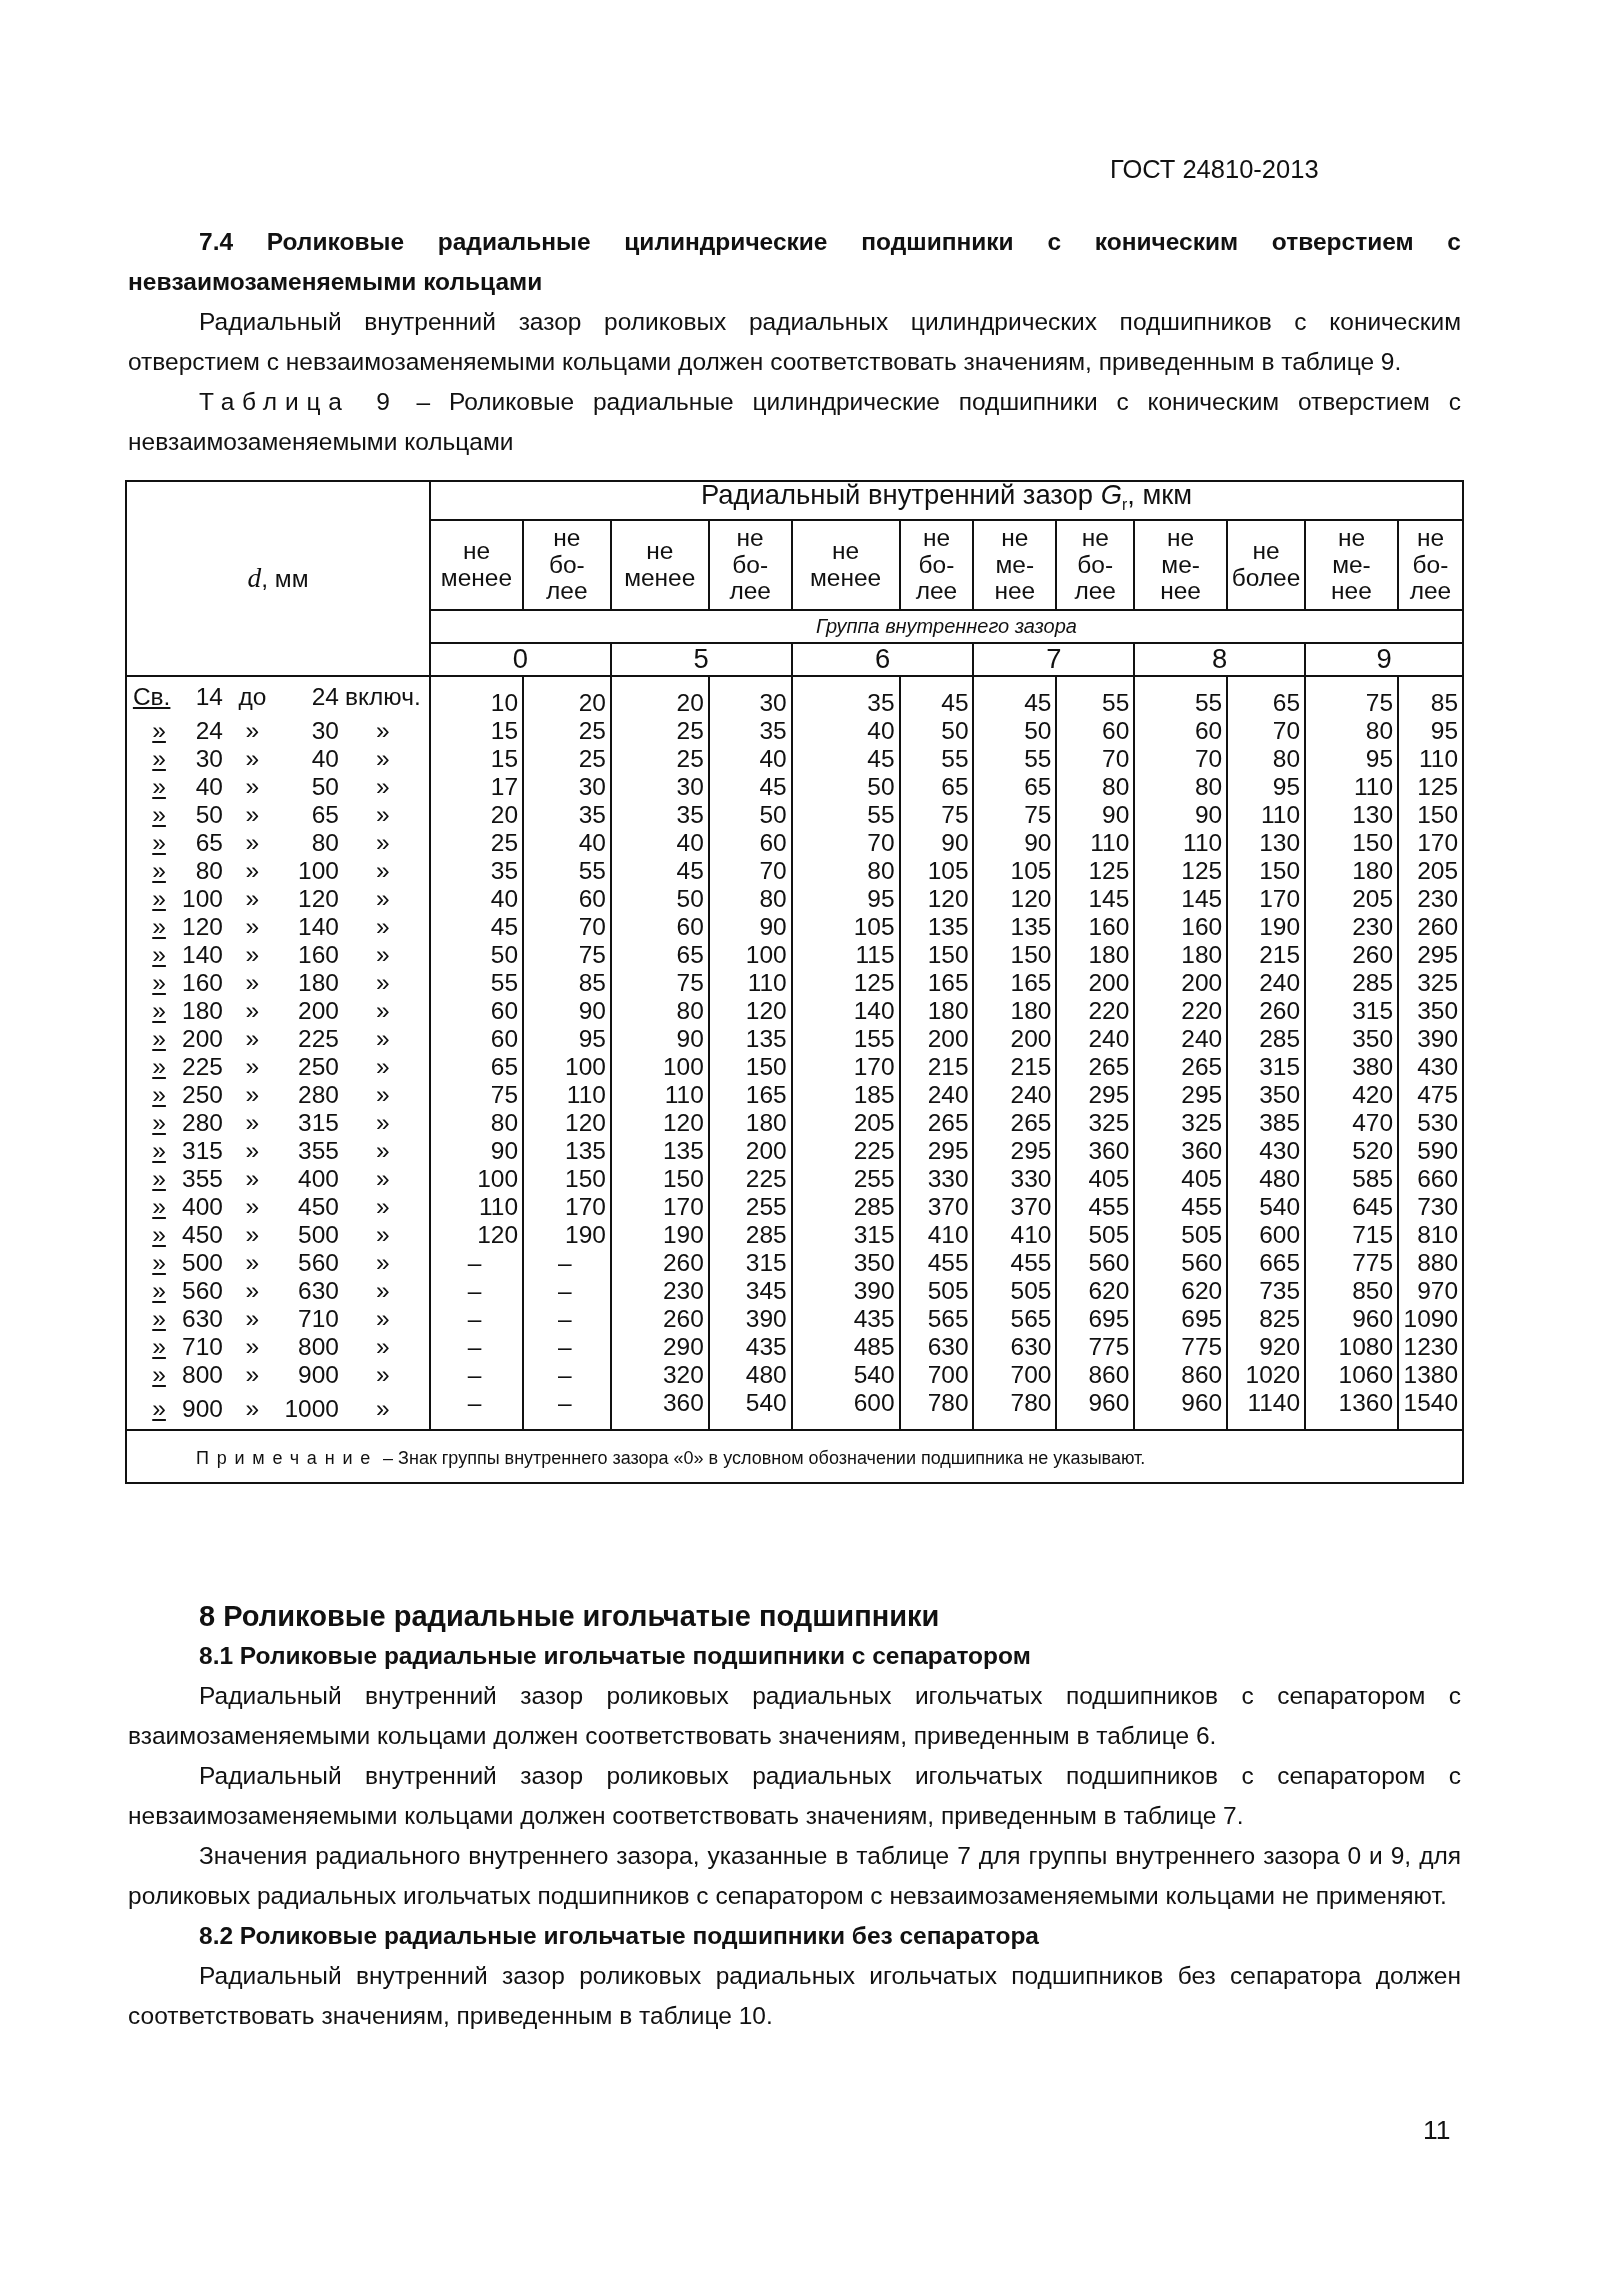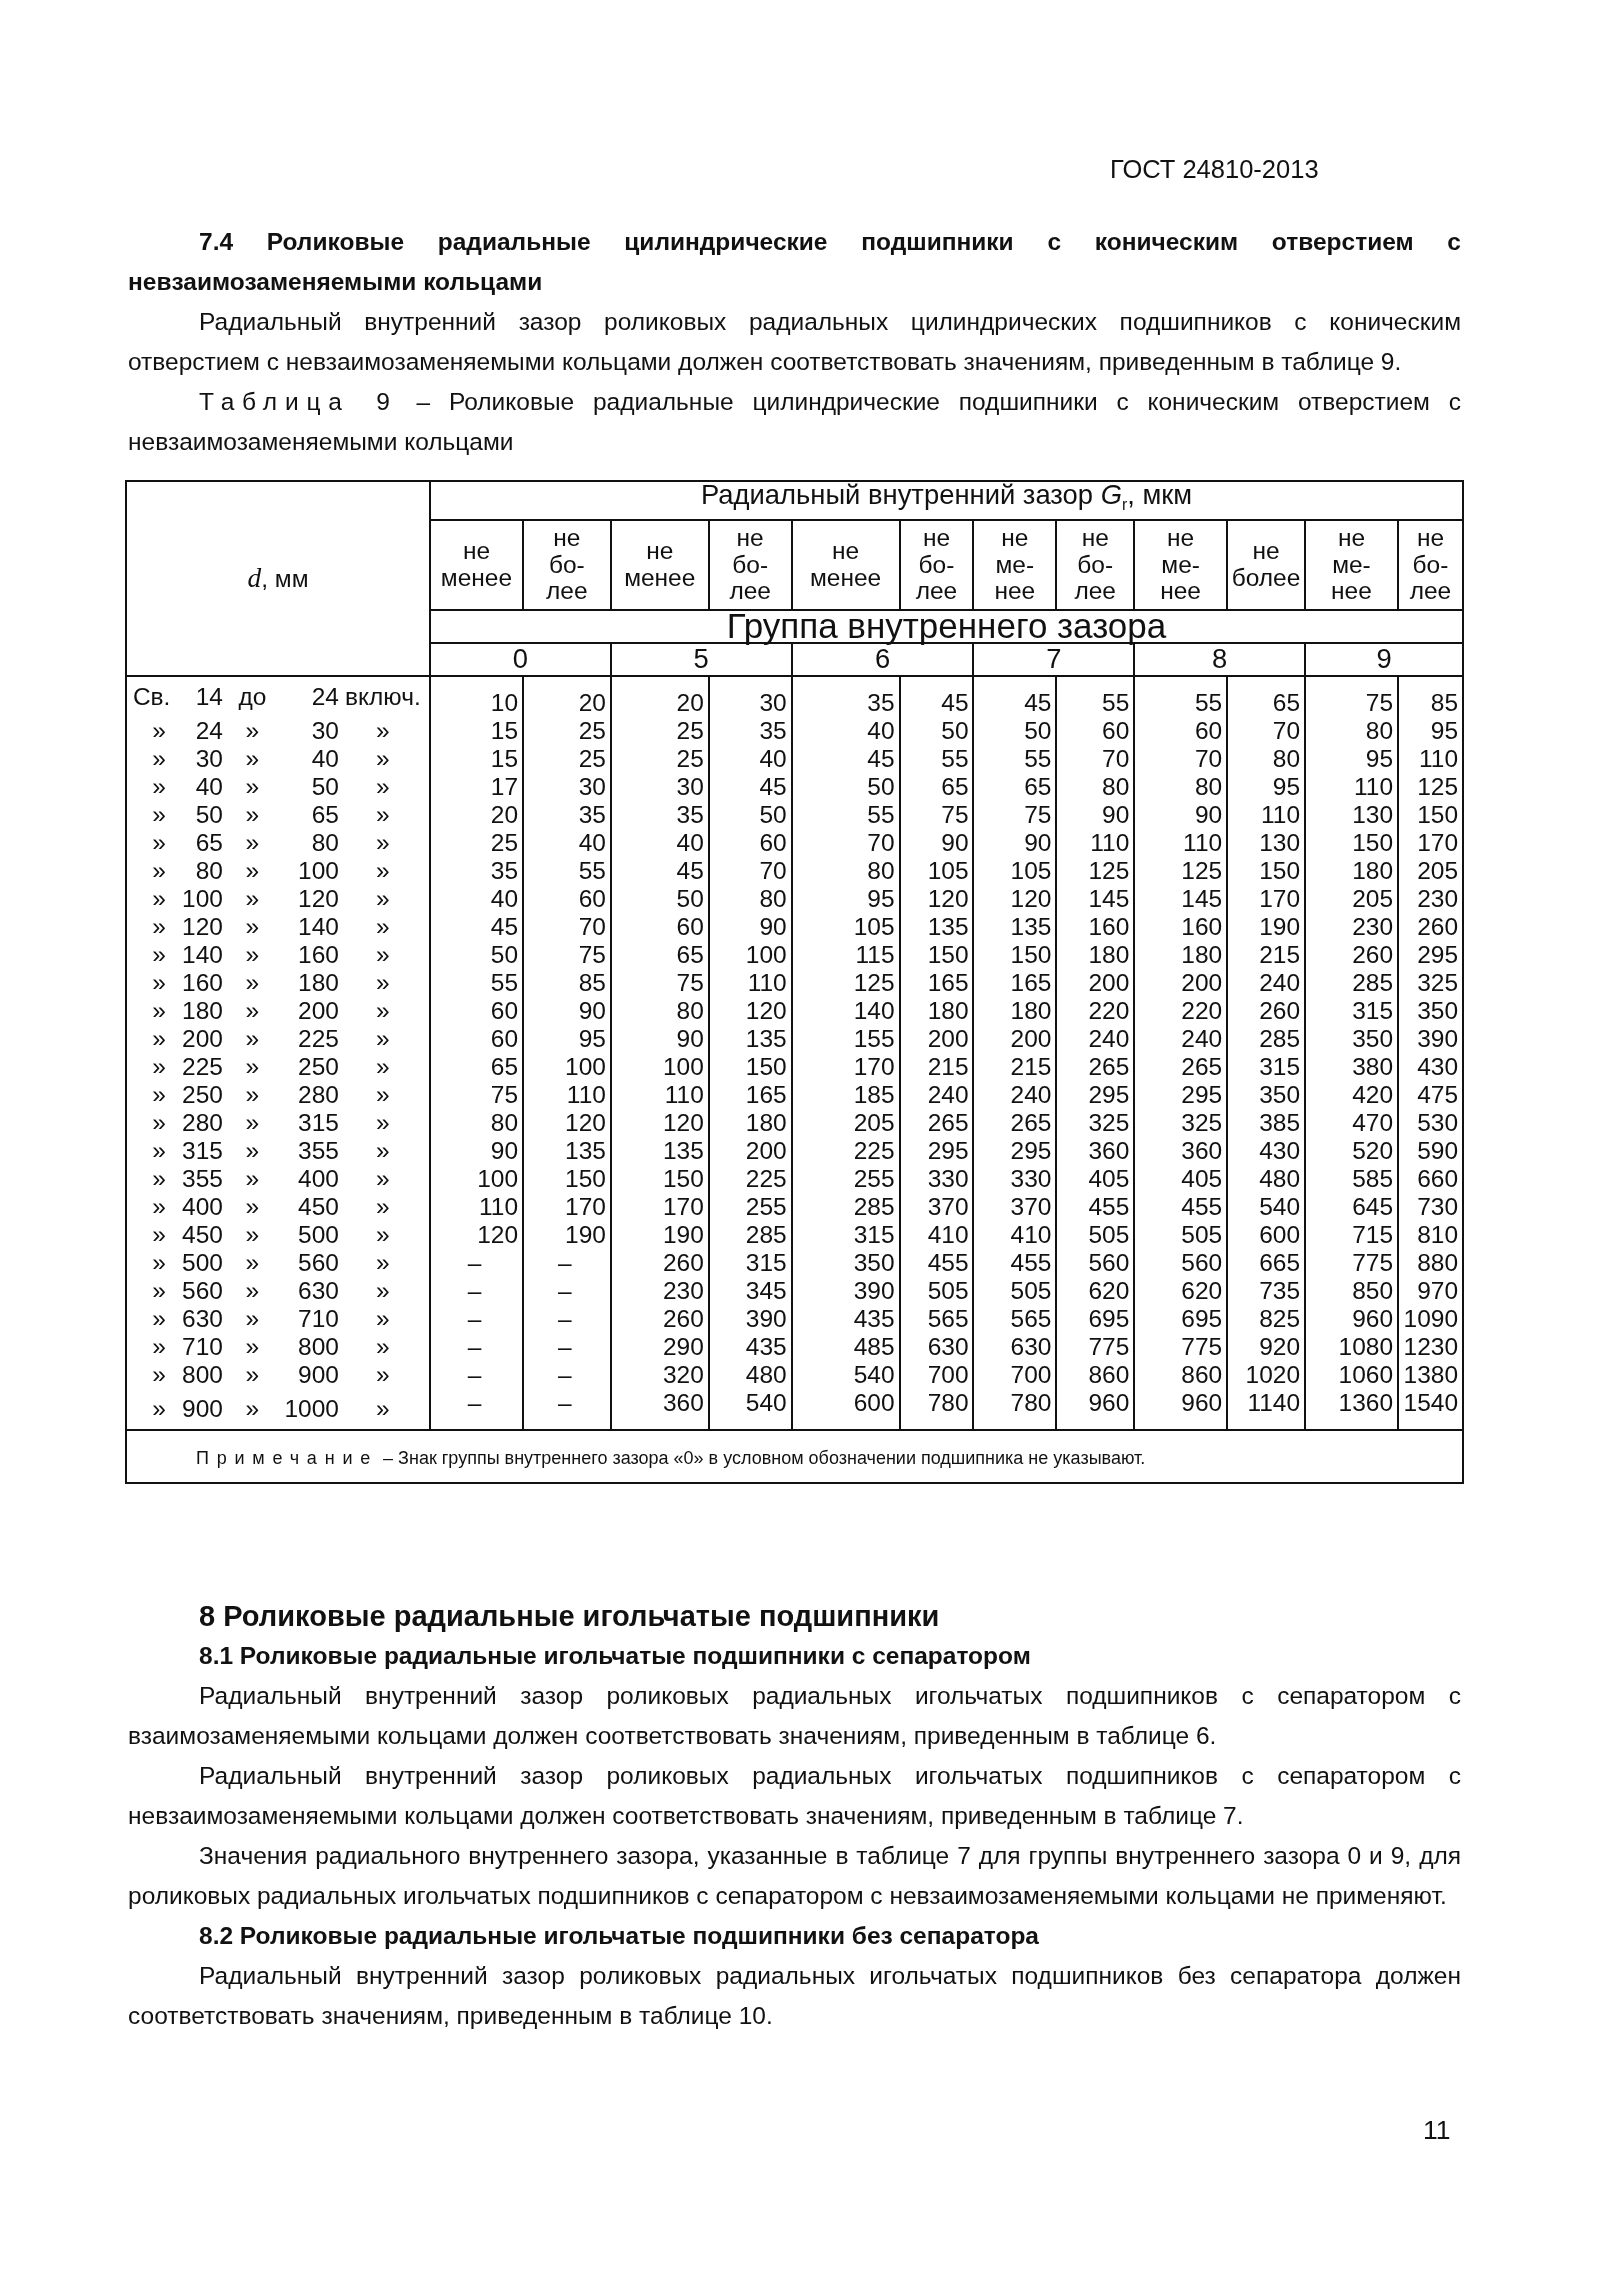--- a/index.html
+++ b/index.html
@@ -8,29 +8,29 @@
   .gost { position:absolute; left:1098px; top:155px; font-size:25.5px; }
   .text-block { position:absolute; left:116px; width:1333px; font-size:24.5px; line-height:40px; text-align:justify; }
   .indent { text-indent:71px; }
   .bold { font-weight:bold; }
   .spaced { letter-spacing:7.8px; }
   .sec8 { font-size:29px; font-weight:bold; }
   table.t9 { position:absolute; left:113px; top:480px; width:1339px; border-collapse:collapse; font-size:24.5px; }
   table.t9 td, table.t9 th { border:2px solid #111; padding:0 2.9px; font-weight:normal; }
   table.t9 th { text-align:center; line-height:26.5px; }
   .hdr-big { font-size:27.4px; height:35px; }
-  .hdr-group { font-size:35px; height:31px; }
+  .hdr-group { font-size:20px; height:31px;font-style:italic; }
   .hdr-num { font-size:27.4px; height:31px; }
   .thick-bottom th { border-bottom:5.9px solid #111; }
   table.t9 tbody td { border-top:none; border-bottom:none; text-align:right; line-height:28px; height:28px; padding:0 3.9px 0 0; }
   table.t9 tbody tr:first-child td { padding-top:11.8px; }
   table.t9 tbody tr:last-child td { padding-bottom:11.8px; }
   td.dcol { text-align:left !important; padding:0 !important; white-space:nowrap; }
   .dcol span { display:inline-block; text-align:right; }
-  .d-a { width:33px; text-align:left; padding-left:5.9px; }
+  .d-a { width:33px; text-align:left; padding-left:5.9px;text-decoration:underline; }
   .d-b { width:57px; }
   .d-c { width:59px; text-align:center !important; }
   .d-d { width:57px; }
   .d-e { width:88px; text-align:center !important; }
   .dash { text-align:center !important; }
   .note-cell { text-align:left !important; border:2px solid #111 !important; border-top:2.9px solid #111 !important; padding:13.7px 3.9px 9.8px 3.9px !important; line-height:28px; font-size:18px; }
   .pagenum { position:absolute; left:1411px; top:2115px; font-size:26.5px; }
   .italic { font-style:italic; font-family:"Liberation Serif", serif; font-size:27.4px; }
 </style>
 </head>

